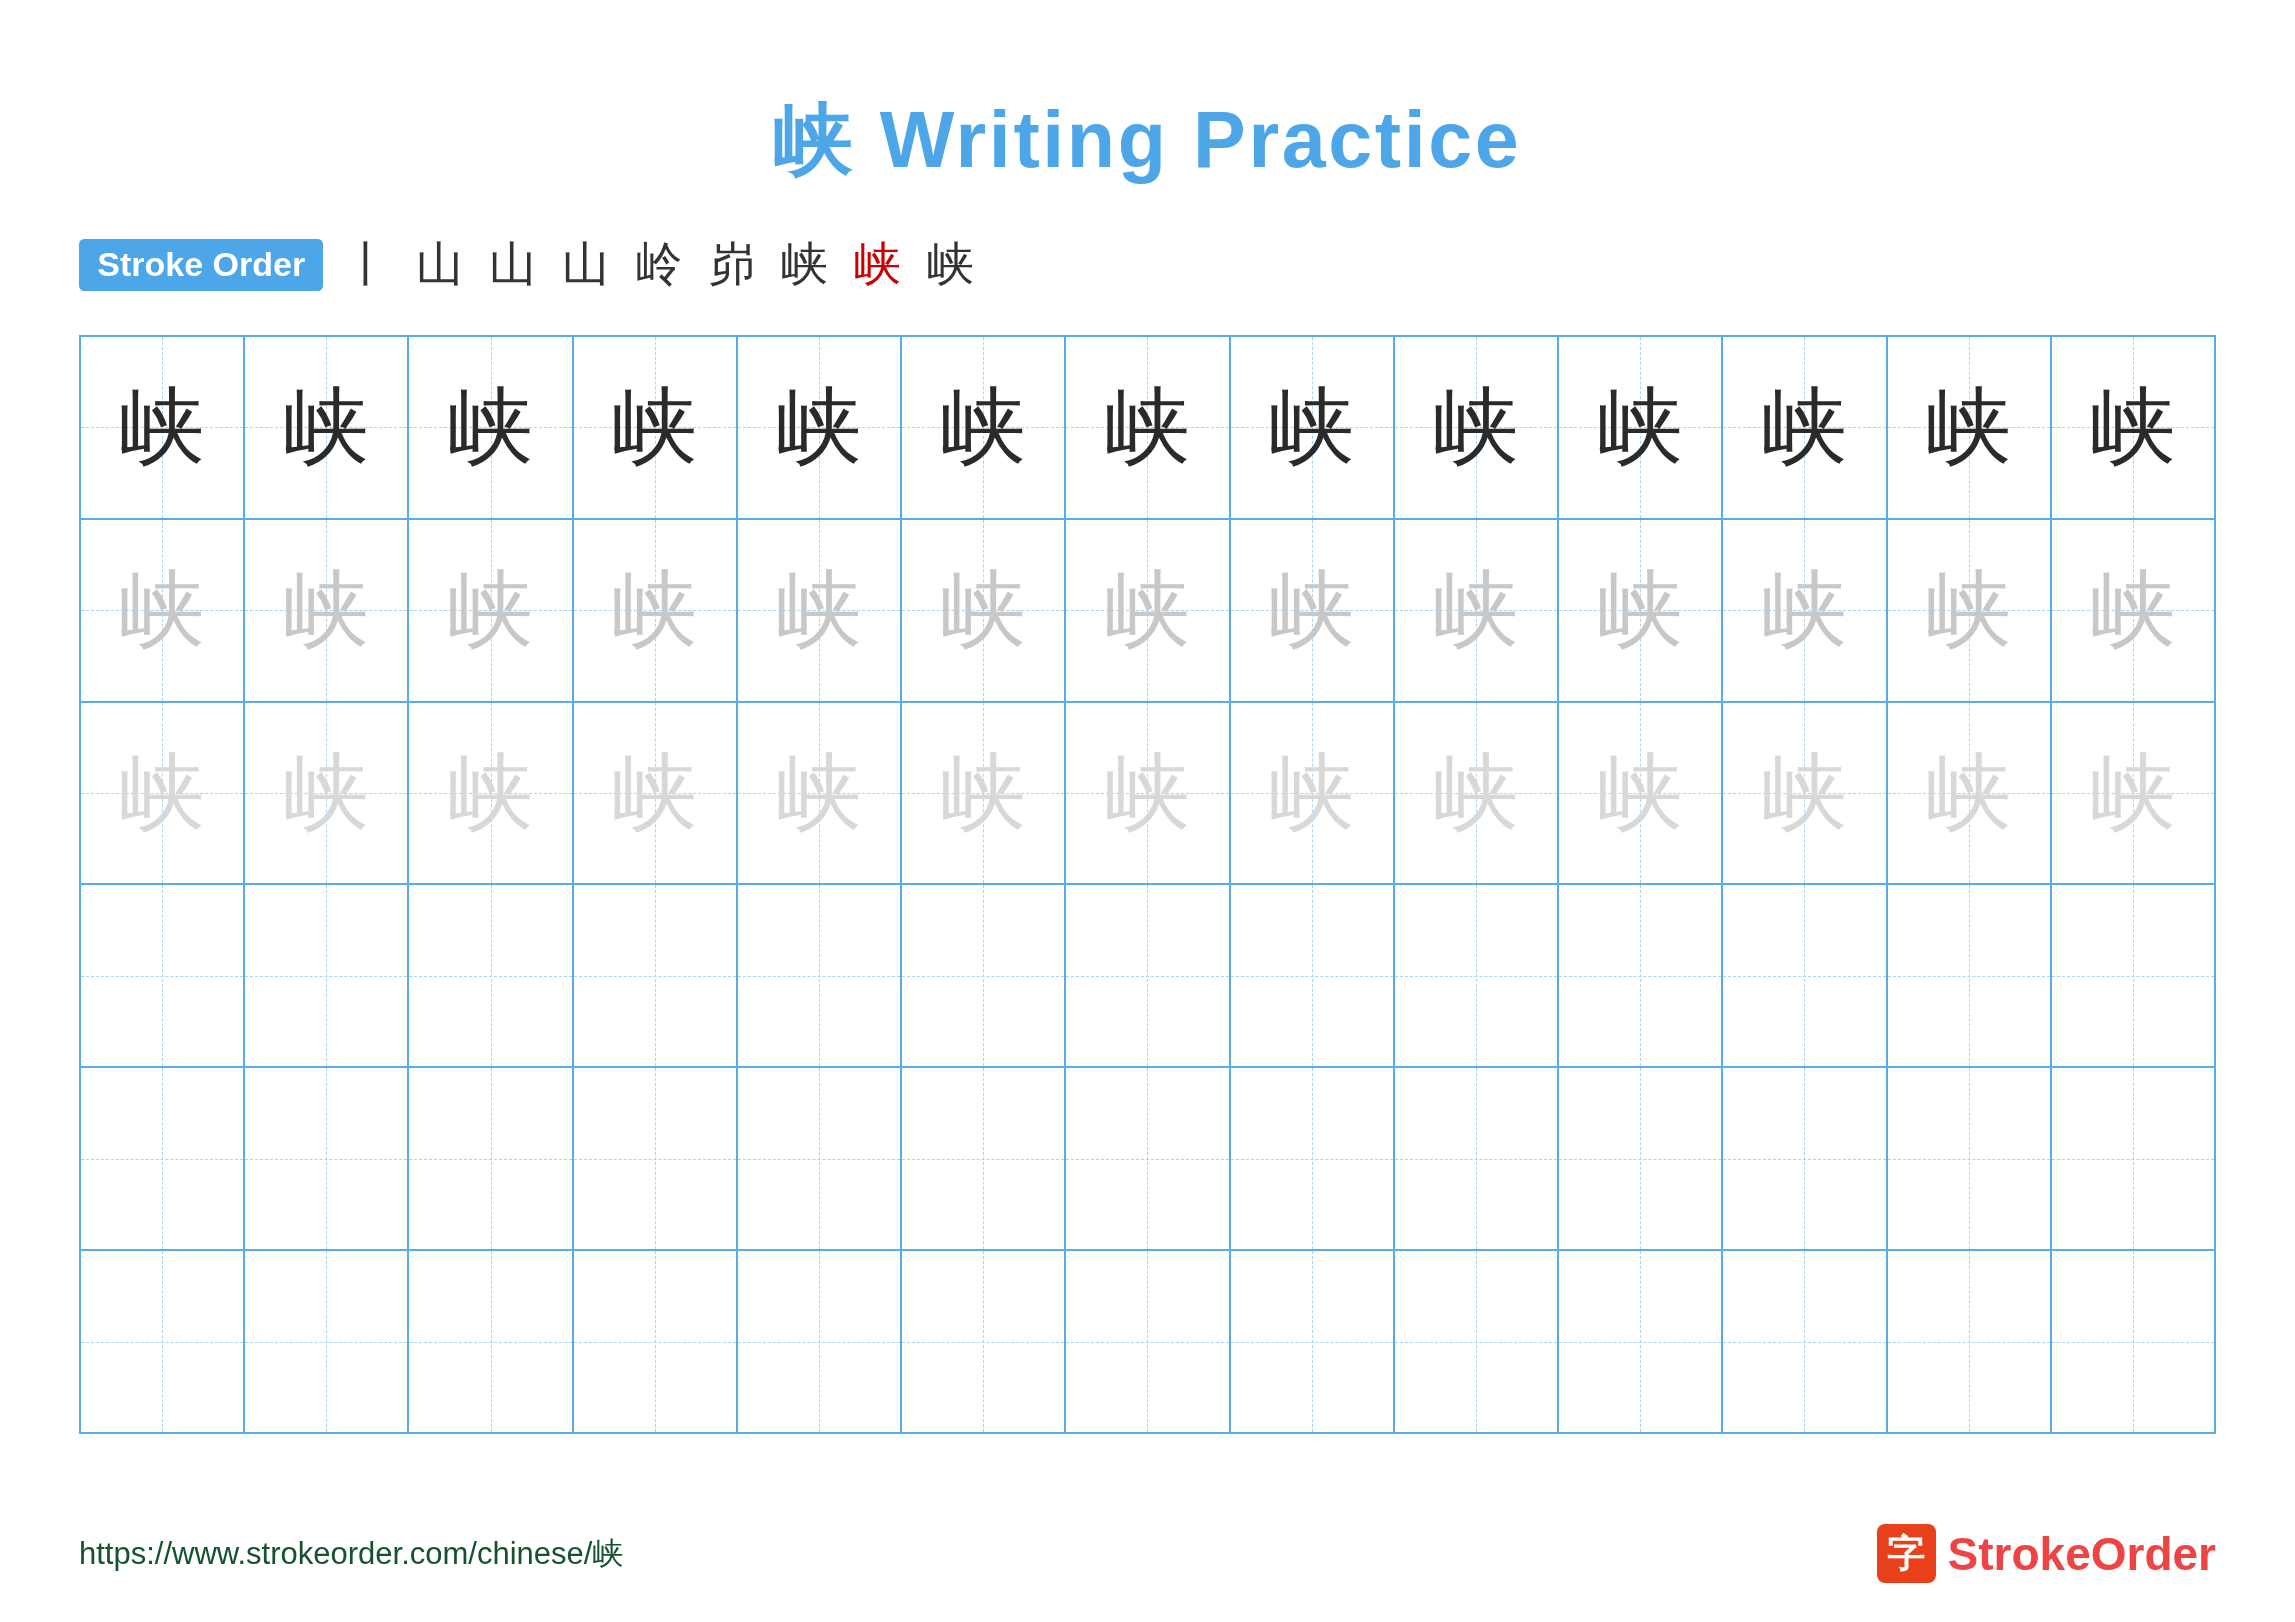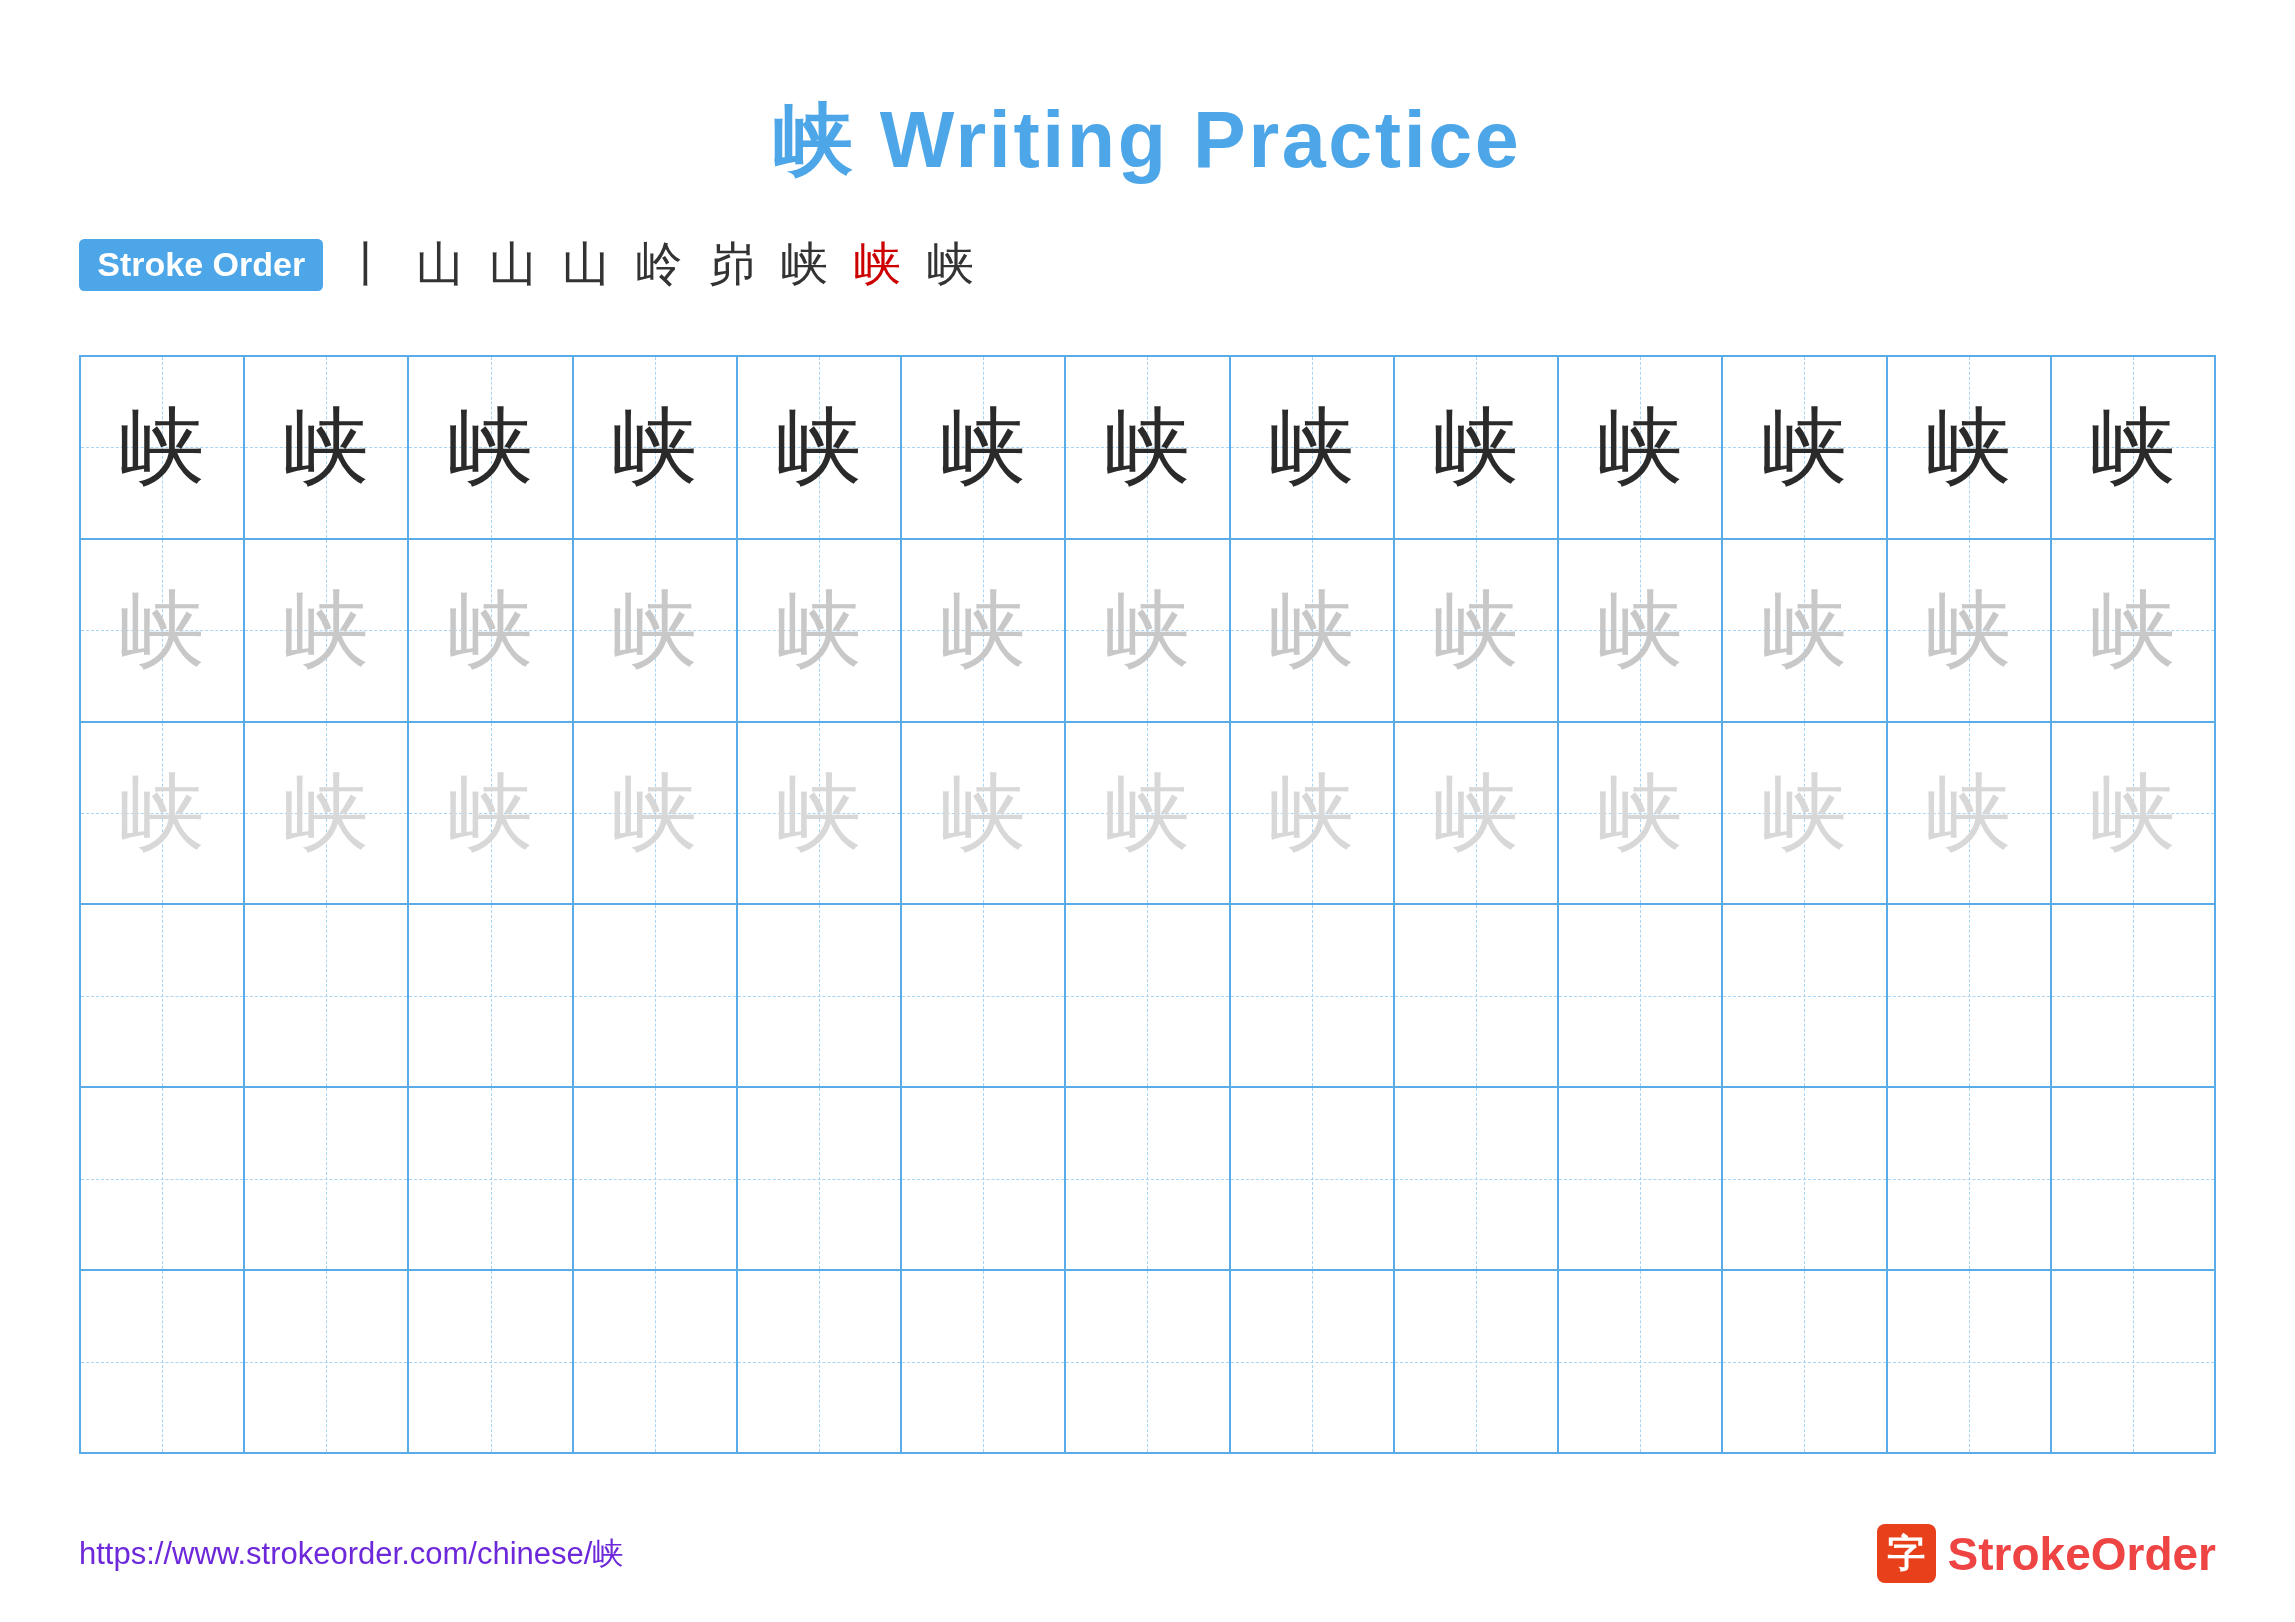--- a/index.html
+++ b/index.html
@@ -24,21 +24,21 @@
       color: #4da6e8;
       margin-bottom: 39px;
       letter-spacing: 2.6px;
       margin-top: 36px;
     }
 
     
     .stroke-order-row {
       display: flex;
       align-items: center;
-      margin-bottom: 59px;
+      margin-bottom: 39px;
       gap: 19.6px;
     }
 
     .stroke-order-badge {
       background: #4da6e8;
       color: white;
       font-size: 34px;
       font-weight: bold;
       padding: 6.5px 18.3px;
       border-radius: 5.2px;
@@ -129,21 +129,21 @@
       bottom: 39px;
       left: 79px;
       right: 79px;
       display: flex;
       align-items: center;
       justify-content: space-between;
     }
 
     .footer-url {
       font-size: 31px;
-      color: #6d28d9;
+      color: #14532d;
     }
 
     .footer-logo {
       display: flex;
       align-items: center;
       gap: 11.8px;
     }
 
     .logo-icon {
       width: 59px;

